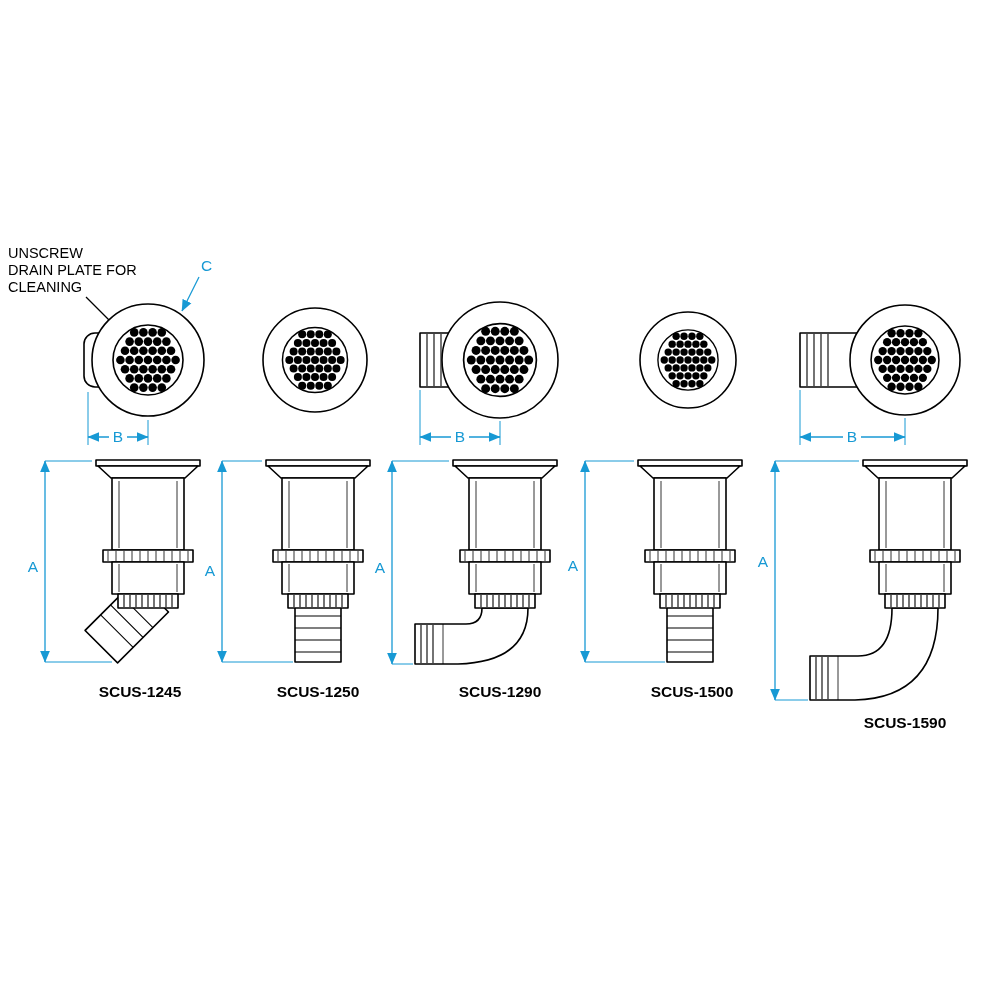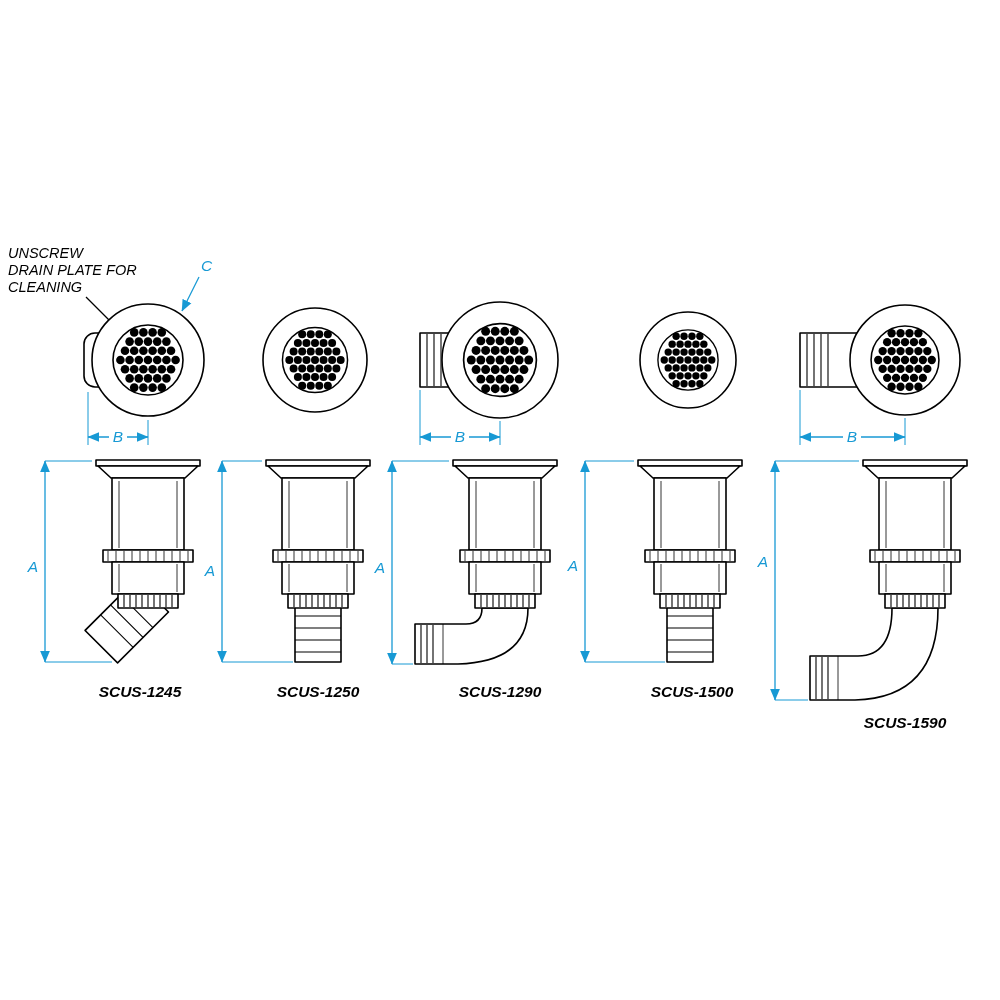--- a/index.html
+++ b/index.html
@@ -1,17 +1,17 @@
 <!DOCTYPE html>
 <html><head>
 <meta charset="utf-8">
 <style>
   html,body{margin:0;padding:0;background:#fff;}
   #canvas{width:1000px;height:1000px;position:relative;background:#fff;
-          font-family:"Liberation Sans",sans-serif;font-style:italic;}
+          font-family:"Liberation Sans",sans-serif;}
   .ln   {stroke:#000;stroke-width:1.6;fill:#fff;stroke-linejoin:round;}
   .lnthin{stroke:#000;stroke-width:1.1;fill:none;}
   .tick {stroke:#000;stroke-width:.8;fill:none;}
   .dim  {stroke:#1799d4;stroke-width:1.3;fill:none;}
   .ext  {stroke:#1799d4;stroke-width:1;fill:none;}
   .dimtxt{fill:#1799d4;font-size:15.5px;font-family:"Liberation Sans",sans-serif;}
   .note {fill:#000;font-size:14.5px;font-family:"Liberation Sans",sans-serif;}
   .part {fill:#000;font-size:15.5px;font-weight:bold;text-anchor:middle;
          font-family:"Liberation Sans",sans-serif;}
   .holes{fill:#000;stroke:none;}

